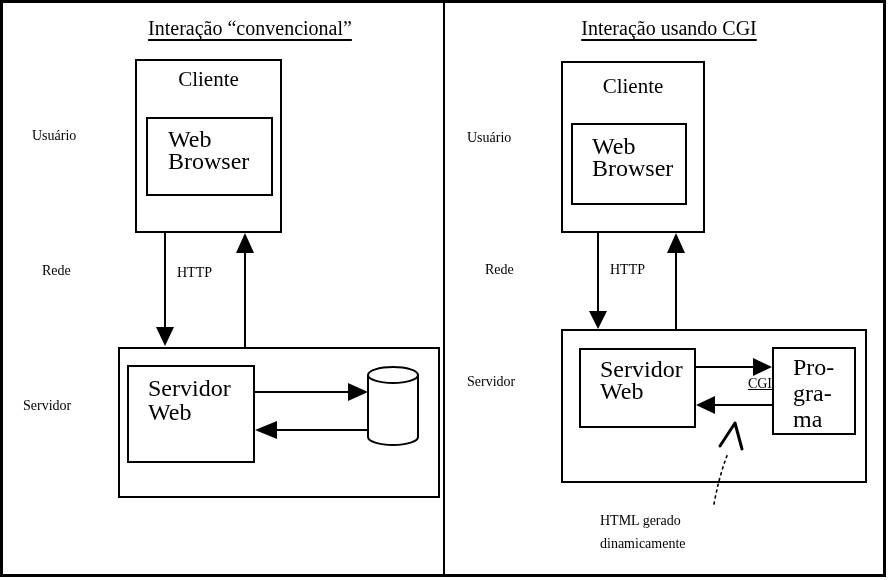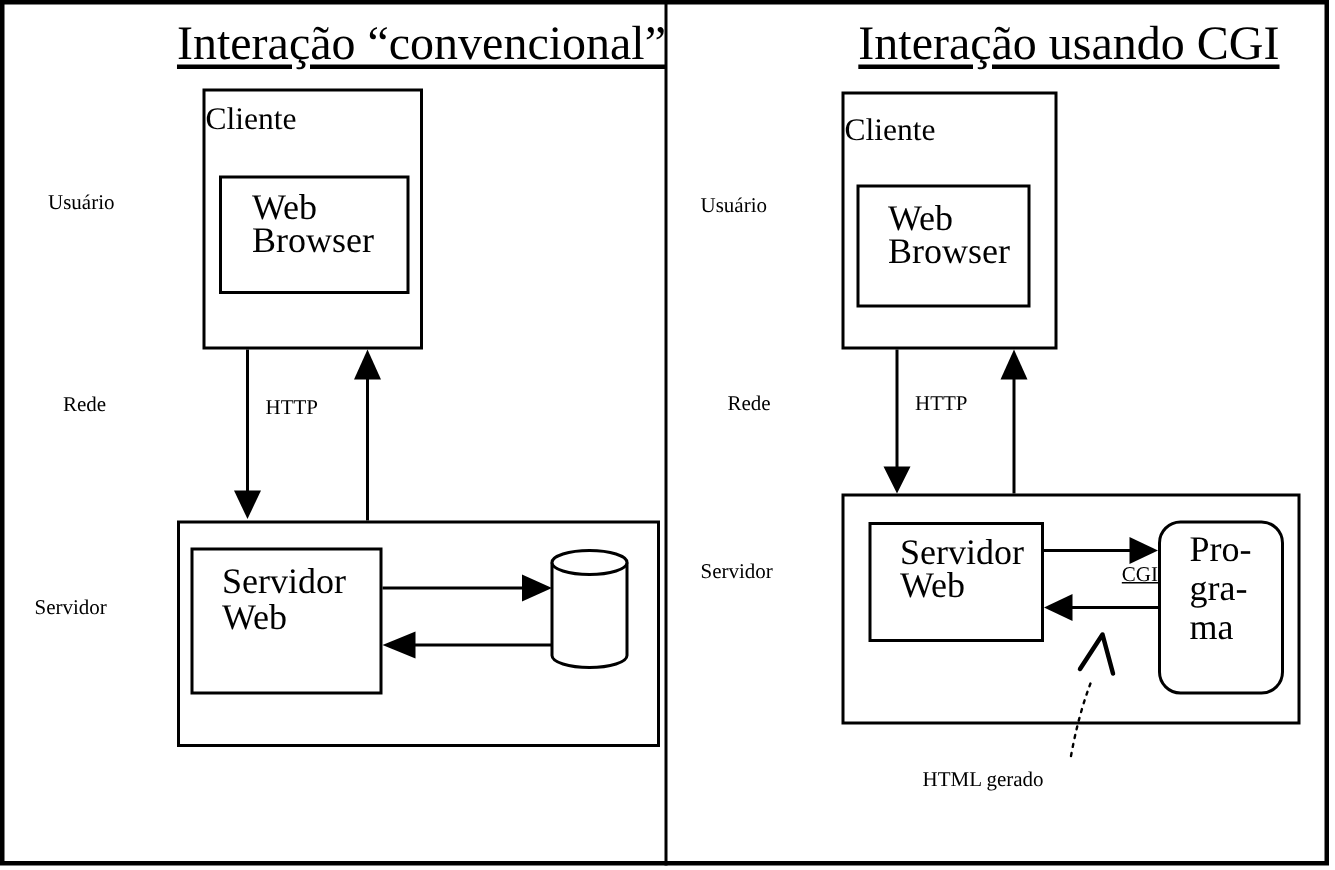--- a/index.html
+++ b/index.html
@@ -7,28 +7,28 @@
     position:relative; width:890px; height:580px; overflow:hidden;
     background:#ffffff; color:#000000;
     font-family:"Liberation Serif","DejaVu Serif",serif;
   }
   .frame {
     position:absolute; left:0; top:0; width:886px; height:577px;
     border:3px solid #000; box-sizing:border-box;
   }
   .divider { position:absolute; left:443px; top:0; width:2px; height:577px; background:#000; }
   .title {
-    position:absolute; top:12px; font-size:32px; line-height:32px;
-    text-align:right; white-space:nowrap;
-    text-decoration:underline; text-underline-offset:4px;
+    position:absolute; top:12px; font-size:20px; line-height:32px;
+    text-align:center; white-space:nowrap;
+    text-decoration:underline; text-underline-offset:4px;padding-left:28px;
   }
   .box { position:absolute; border:2px solid #000; box-sizing:border-box; background:transparent; }
   .lbl { position:absolute; font-size:14px; line-height:23px; white-space:nowrap; }
   .box-title {
-    position:absolute; left:0; width:100%; text-align:left;
+    position:absolute; left:0; width:100%; text-align:center;
     font-size:21px; line-height:23px; white-space:nowrap;
   }
   .mline { font-size:24px; white-space:nowrap; }
   .lh22 { line-height:22px; } .lh24 { line-height:24px; } .lh26 { line-height:26px; }
   .center { text-align:right;text-decoration:underline; }
   svg.overlay { position:absolute; left:0; top:0; pointer-events:none; }
 </style>
 </head>
 <body>
 
@@ -81,30 +81,31 @@
 
   <div class="lbl" style="left:610px; top:258px;">HTTP</div>
 
   <div class="box" style="left:561px; top:329px; width:306px; height:154px;"></div>
 
   <div class="box" style="left:579px; top:348px; width:117px; height:80px; padding:8px 0 0 19px;">
     <div class="mline lh22">Servidor</div>
     <div class="mline lh22">Web</div>
   </div>
 
-  <div class="box" style="left:772px; top:347px; width:84px; height:116px; padding:5px 0 12px 19px;border-radius:15px;">
+  <div class="box" style="left:772px; top:347px; width:84px; height:88px; padding:5px 0 12px 19px;">
     <div class="mline lh26">Pro-</div>
     <div class="mline lh26">gra-</div>
     <div class="mline lh26">ma</div>
   </div>
 
   <div class="lbl center" style="left:712px; top:372px; width:60px;">CGI</div>
 
-  <div class="lbl" style="left:615px; top:509px; line-height:23px;">
+  <div class="lbl" style="left:600px; top:509px; line-height:23px;">
     <div>HTML gerado</div>
+    <div>dinamicamente</div>
   </div>
 
   <svg class="overlay" width="890" height="580" viewBox="0 0 890 580">
 
     <g stroke="#000" fill="#000">
       <line x1="165" y1="233" x2="165" y2="329" stroke-width="2"></line>
       <polygon points="156,327 174,327 165,346" stroke="none"></polygon>
     </g>
 
     <g stroke="#000" fill="#000">

